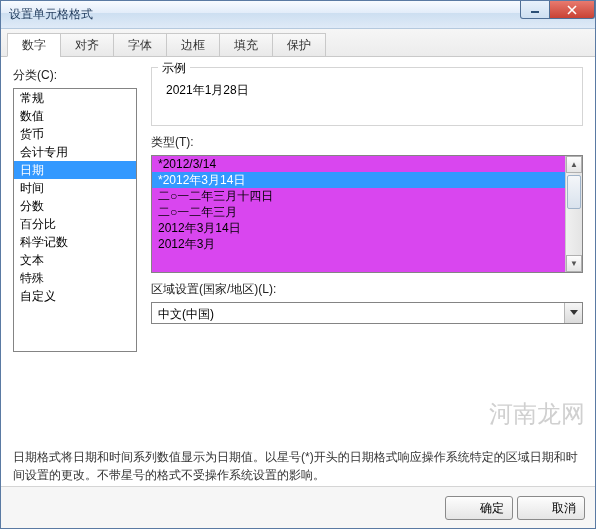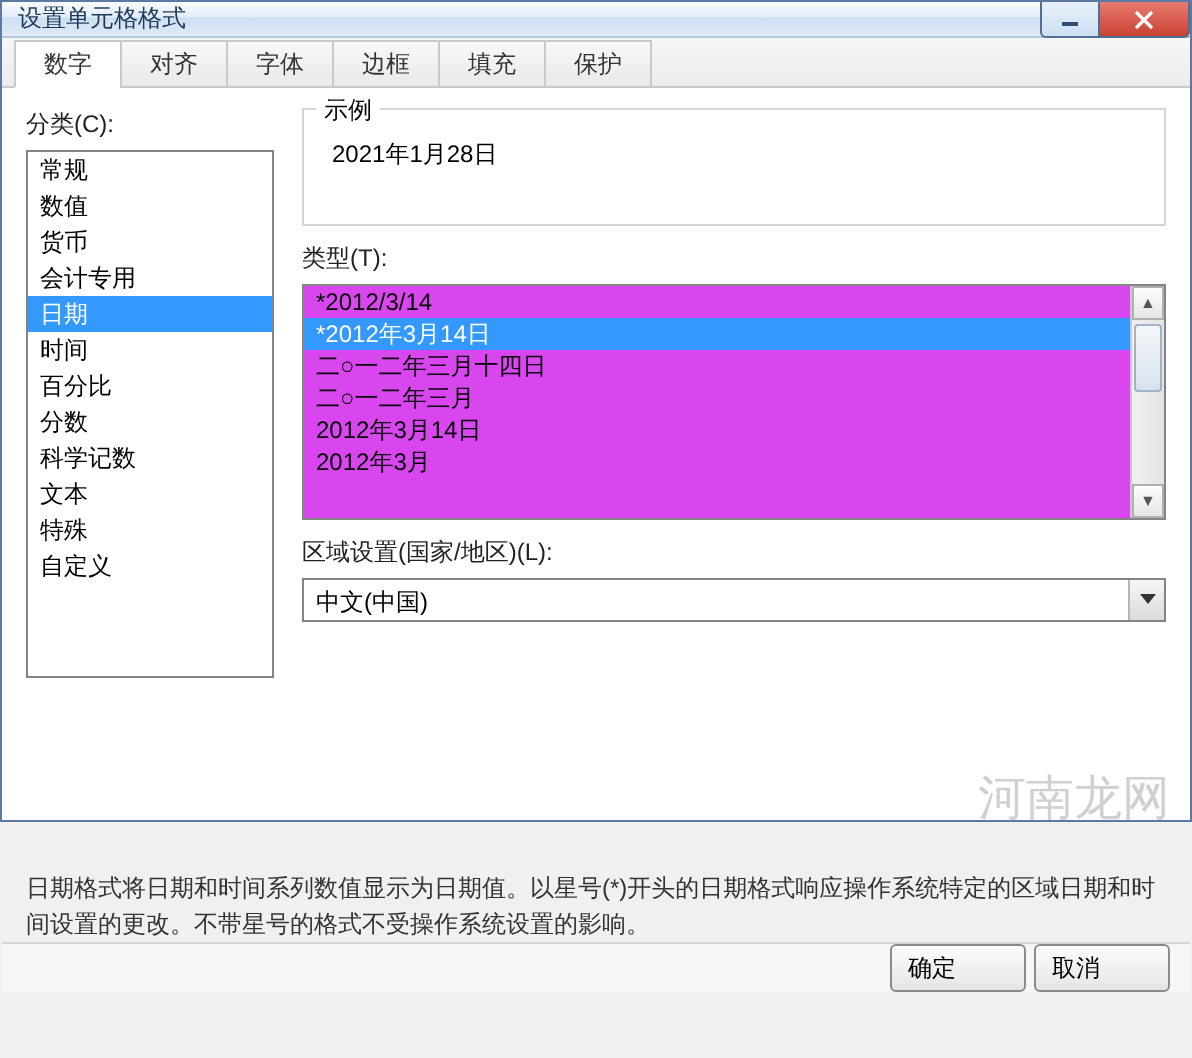--- a/index.html
+++ b/index.html
@@ -6,21 +6,21 @@
 body {
   font-family: "Microsoft YaHei", "SimSun", Tahoma, sans-serif;
   font-size: 12px;
   background: #f0f0f0;
   width: 596px;
   height: 529px;
   overflow: hidden;
 }
 .window {
   width: 596px;
-  height: 411px;
+  height: 529px;
   background: #fff;
   border: 1px solid #5a7aa3;
   display: flex;
   flex-direction: column;
 }
 .titlebar {
   height: 28px;
   background: linear-gradient(to bottom, #f8fbff 0%, #e2ecf9 45%, #cddff1 46%, #dfeaf7 100%);
   border-bottom: 1px solid #b5c9de;
   display: flex;
@@ -193,21 +193,21 @@
   position: relative;
 }
 .btn {
   height: 24px;
   min-width: 68px;
   border: 1px solid #8a8a8a;
   background: linear-gradient(#fdfdfd,#e5e5e5);
   border-radius: 3px;
   padding: 0 8px;
   line-height: 22px;
-  text-align: left;
+  text-align: right;
 }
 .watermark {
   position: absolute;
   right: 10px;
   bottom: 56px;
   color: #d0d0d0;
   font-size: 24px;
   font-family: "SimSun";
   pointer-events: none;
 }
@@ -248,22 +248,22 @@
 
       <div class="cat-col">
         <div class="label"><span>分类(C):</span></div>
         <div class="listbox">
           <div class="opt"><span>常规</span></div>
           <div class="opt"><span>数值</span></div>
           <div class="opt"><span>货币</span></div>
           <div class="opt"><span>会计专用</span></div>
           <div class="opt sel"><span>日期</span></div>
           <div class="opt"><span>时间</span></div>
+          <div class="opt"><span>分数</span></div>
           <div class="opt"><span>百分比</span></div>
-          <div class="opt"><span>分数</span></div>
           <div class="opt"><span>科学记数</span></div>
           <div class="opt"><span>文本</span></div>
           <div class="opt"><span>特殊</span></div>
           <div class="opt"><span>自定义</span></div>
         </div>
       </div>
 
       <div class="right-col">
 
         <div class="groupbox">

